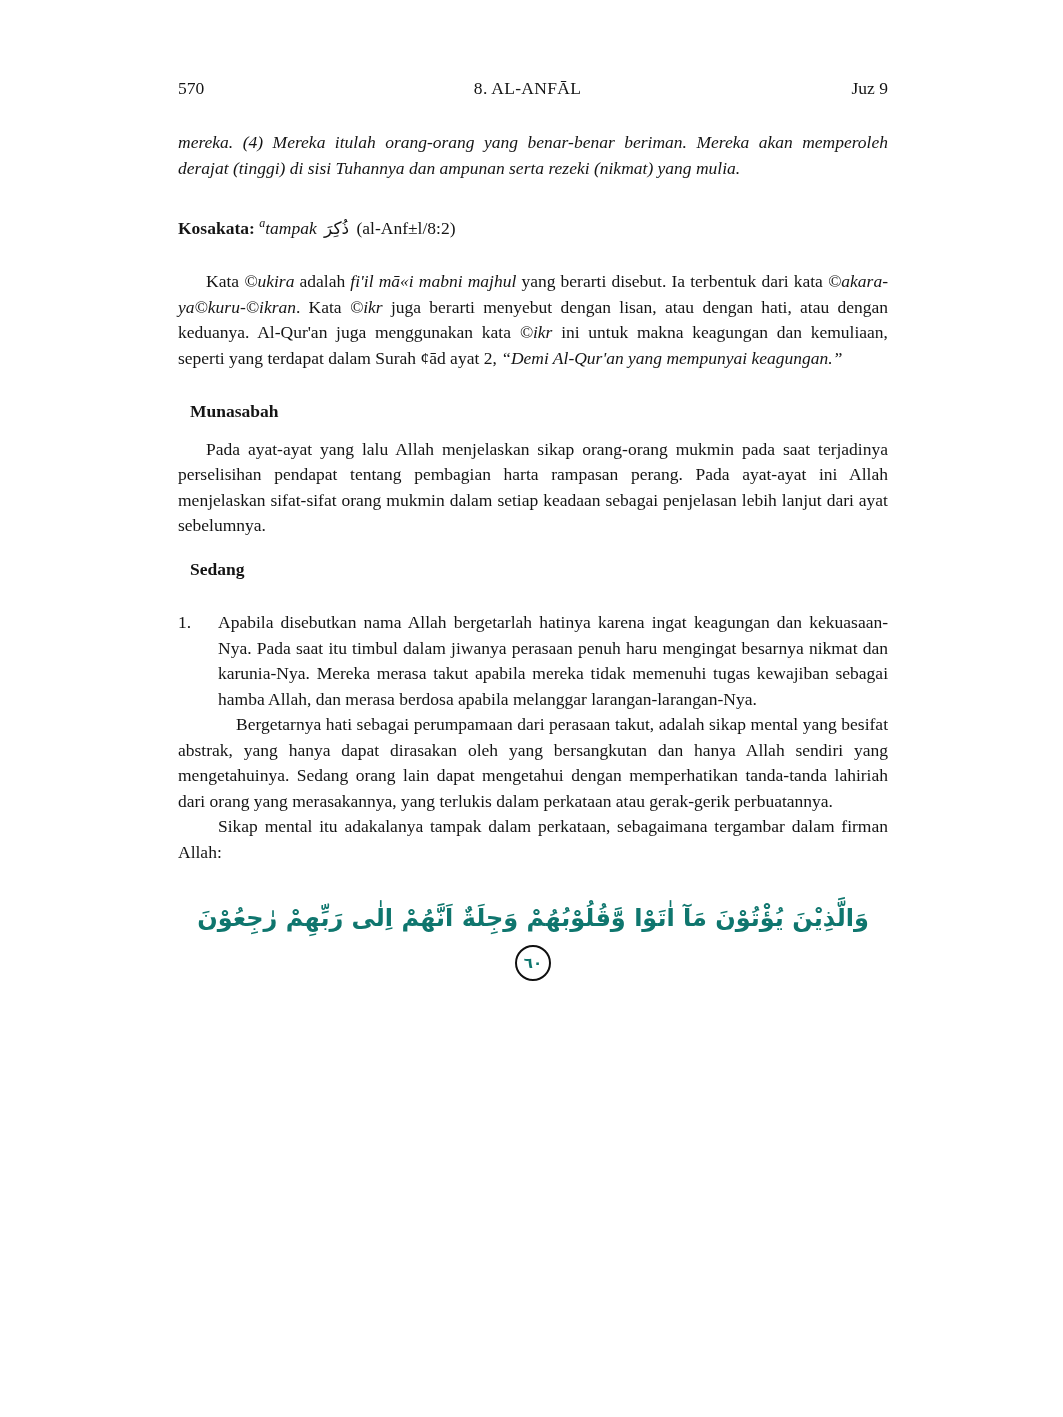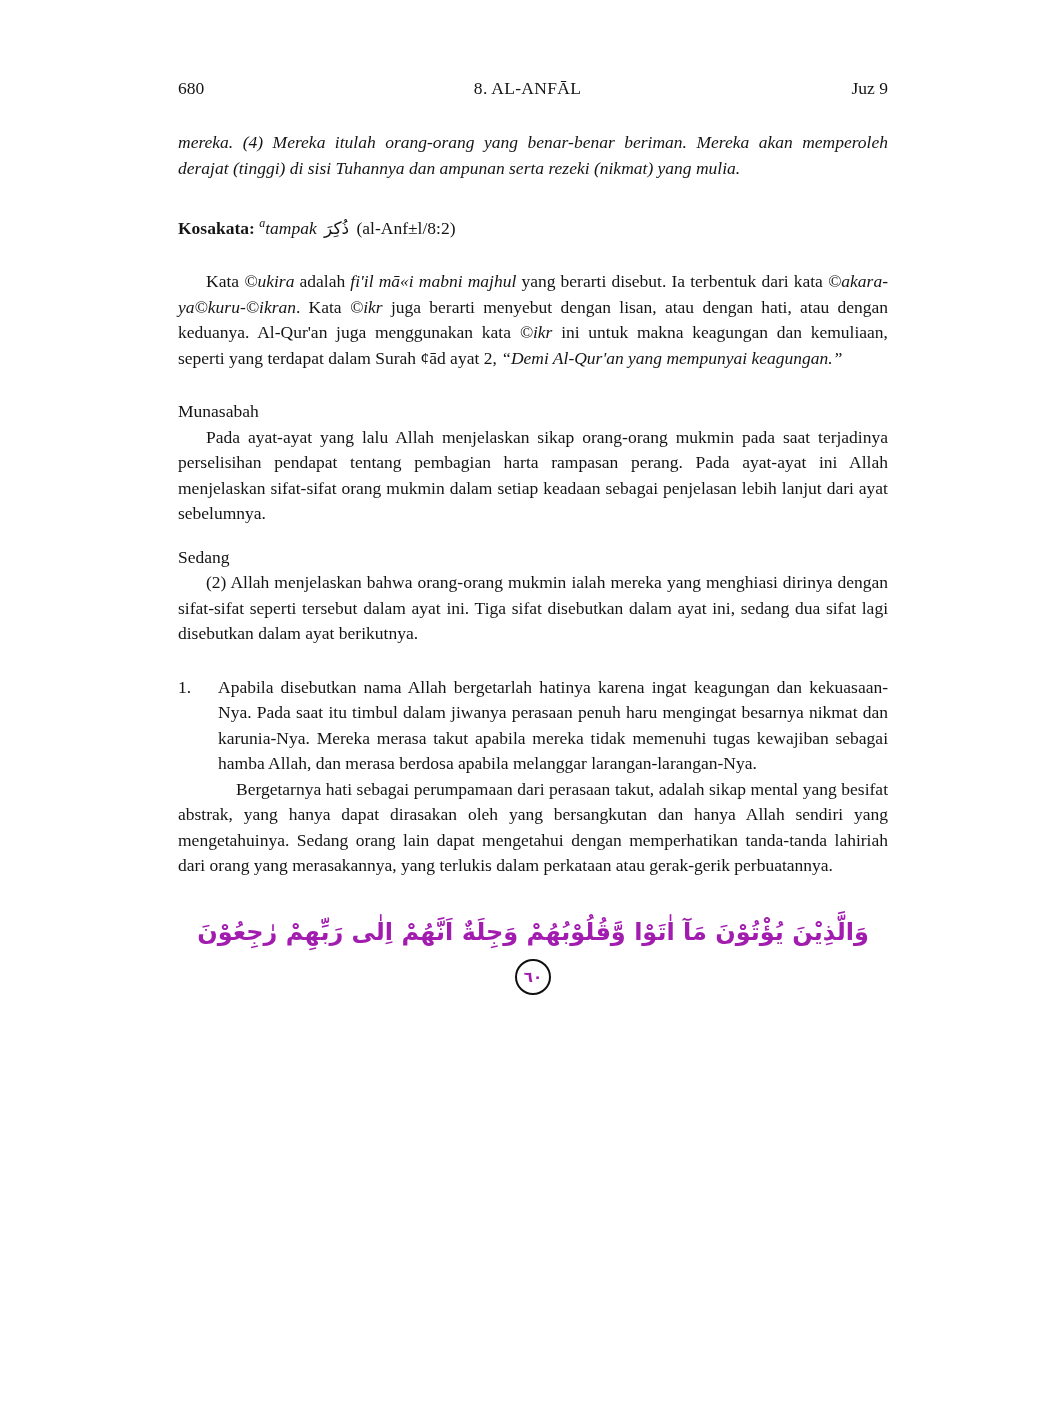--- a/index.html
+++ b/index.html
@@ -18,71 +18,71 @@
   p{margin:0;text-align:justify;}
   .it{font-style:italic;}
   .rm{font-style:normal;}
   b{font-weight:bold;}
   .lead{margin-top:28px;font-style:italic;}
   .kosakata-line{margin-top:30px;text-align:left;}
   .kosakata-line sup{font-style:italic;font-size:12px;}
   .ar{font-family:"DejaVu Sans", sans-serif;font-size:17px;direction:rtl;unicode-bidi:isolate;padding:0 3px;}
   .indent{text-indent:28px;}
   .kosakata-body{margin-top:28px;}
-  .sec-heading{margin:0;font-weight:normal;font-size:17.5px;line-height:25.5px;text-align:left;}
+  .sec-heading{margin:12px;font-weight:bold;font-size:17.5px;line-height:25.5px;text-align:left;}
   .mt-munasabah{margin-top:28px;}
   .mt-tafsir{margin-top:18px;}
   .list-item{margin-top:28px;display:flex;}
   .list-num{width:40px;flex:0 0 40px;text-align:left;}
   .list-body{flex:1;text-align:justify;}
   .p-bergetar{text-indent:58px;}
   .p-sikap{text-indent:40px;}
   .verse-block{
     margin-top:30px;text-align:center;direction:rtl;
     font-family:"DejaVu Sans", sans-serif;
-    font-size:24px;line-height:46px;font-weight:bold;color:#a21caf;
+    font-size:24px;line-height:46px;font-weight:bold;color:#0f766e;
   }
   .ayah-badge{
     display:inline-flex;align-items:center;justify-content:center;
     width:32px;height:32px;border:2px solid #101010;border-radius:50%;
     font-size:15px;font-weight:bold;vertical-align:middle;margin:0 10px;
     position:relative;top:-2px;
   }
 </style>
 </head>
 <body>
 
 <div class="page">
 
   <div class="header">
-    <span class="pg">680</span>
+    <span class="pg">570</span>
     <span class="title">8. AL-ANFĀL</span>
     <span class="juz">Juz 9</span>
   </div>
 
   <p class="lead">mereka. (4) Mereka itulah orang-orang yang benar-benar beriman. Mereka akan memperoleh derajat (tinggi) di sisi Tuhannya dan ampunan serta rezeki (nikmat) yang mulia.</p>
 
   <p class="kosakata-line"><b>Kosakata:</b>
     <sup>a</sup><span class="it">tampak</span>
     <span class="ar">ذُكِرَ</span>
     <span>(al-Anf±l/8:2)</span>
   </p>
 
   <p class="kosakata-body indent"><span class="rm">Kata </span><span class="it">©ukira</span><span class="rm"> adalah </span><span class="it">fi'il mā«i mabni majhul</span><span class="rm"> yang berarti disebut. Ia terbentuk dari kata </span><span class="it">©akara-ya©kuru-©ikran</span><span class="rm">. Kata </span><span class="it">©ikr</span><span class="rm"> juga berarti menyebut dengan lisan, atau dengan hati, atau dengan keduanya. Al-Qur'an juga menggunakan kata </span><span class="it">©ikr</span><span class="rm"> ini untuk makna keagungan dan kemuliaan, seperti yang terdapat dalam Surah ¢ād ayat 2, </span><span class="it">“Demi Al-Qur'an yang mempunyai keagungan.”</span></p>
 
   <h3 class="sec-heading mt-munasabah">Munasabah</h3>
   <p class="indent">Pada ayat-ayat yang lalu Allah menjelaskan sikap orang-orang mukmin pada saat terjadinya perselisihan pendapat tentang pembagian harta rampasan perang. Pada ayat-ayat ini Allah menjelaskan sifat-sifat orang mukmin dalam setiap keadaan sebagai penjelasan lebih lanjut dari ayat sebelumnya.</p>
 
   <h3 class="sec-heading mt-tafsir">Sedang</h3>
-  <p class="indent">(2)  Allah menjelaskan bahwa orang-orang mukmin ialah mereka yang menghiasi dirinya dengan sifat-sifat seperti tersebut dalam ayat ini. Tiga sifat disebutkan dalam ayat ini, sedang dua sifat lagi disebutkan dalam ayat berikutnya.</p>
 
   <div class="list-item">
     <div class="list-num">1.</div>
     <p class="list-body">Apabila disebutkan nama Allah bergetarlah hatinya karena ingat keagungan dan kekuasaan-Nya. Pada saat itu timbul dalam jiwanya perasaan penuh haru mengingat besarnya nikmat dan karunia-Nya. Mereka merasa takut apabila mereka tidak memenuhi tugas kewajiban sebagai hamba Allah, dan merasa berdosa apabila melanggar larangan-larangan-Nya.</p>
   </div>
 
   <p class="p-bergetar">Bergetarnya hati sebagai perumpamaan dari perasaan takut, adalah sikap mental yang besifat abstrak, yang hanya dapat dirasakan oleh yang bersangkutan dan hanya Allah sendiri yang mengetahuinya. Sedang orang lain dapat mengetahui dengan memperhatikan tanda-tanda lahiriah dari orang yang merasakannya, yang terlukis dalam perkataan atau gerak-gerik perbuatannya.</p>
+  <p class="p-sikap">Sikap mental itu adakalanya tampak dalam perkataan, sebagaimana tergambar dalam firman Allah:</p>
 
   <div class="verse-block">
     <span>وَالَّذِيْنَ يُؤْتُوْنَ مَآ اٰتَوْا وَّقُلُوْبُهُمْ وَجِلَةٌ اَنَّهُمْ اِلٰى رَبِّهِمْ رٰجِعُوْنَ</span><span class="ayah-badge">٦٠</span>
   </div>
 
 </div>
 
 </body></html>

